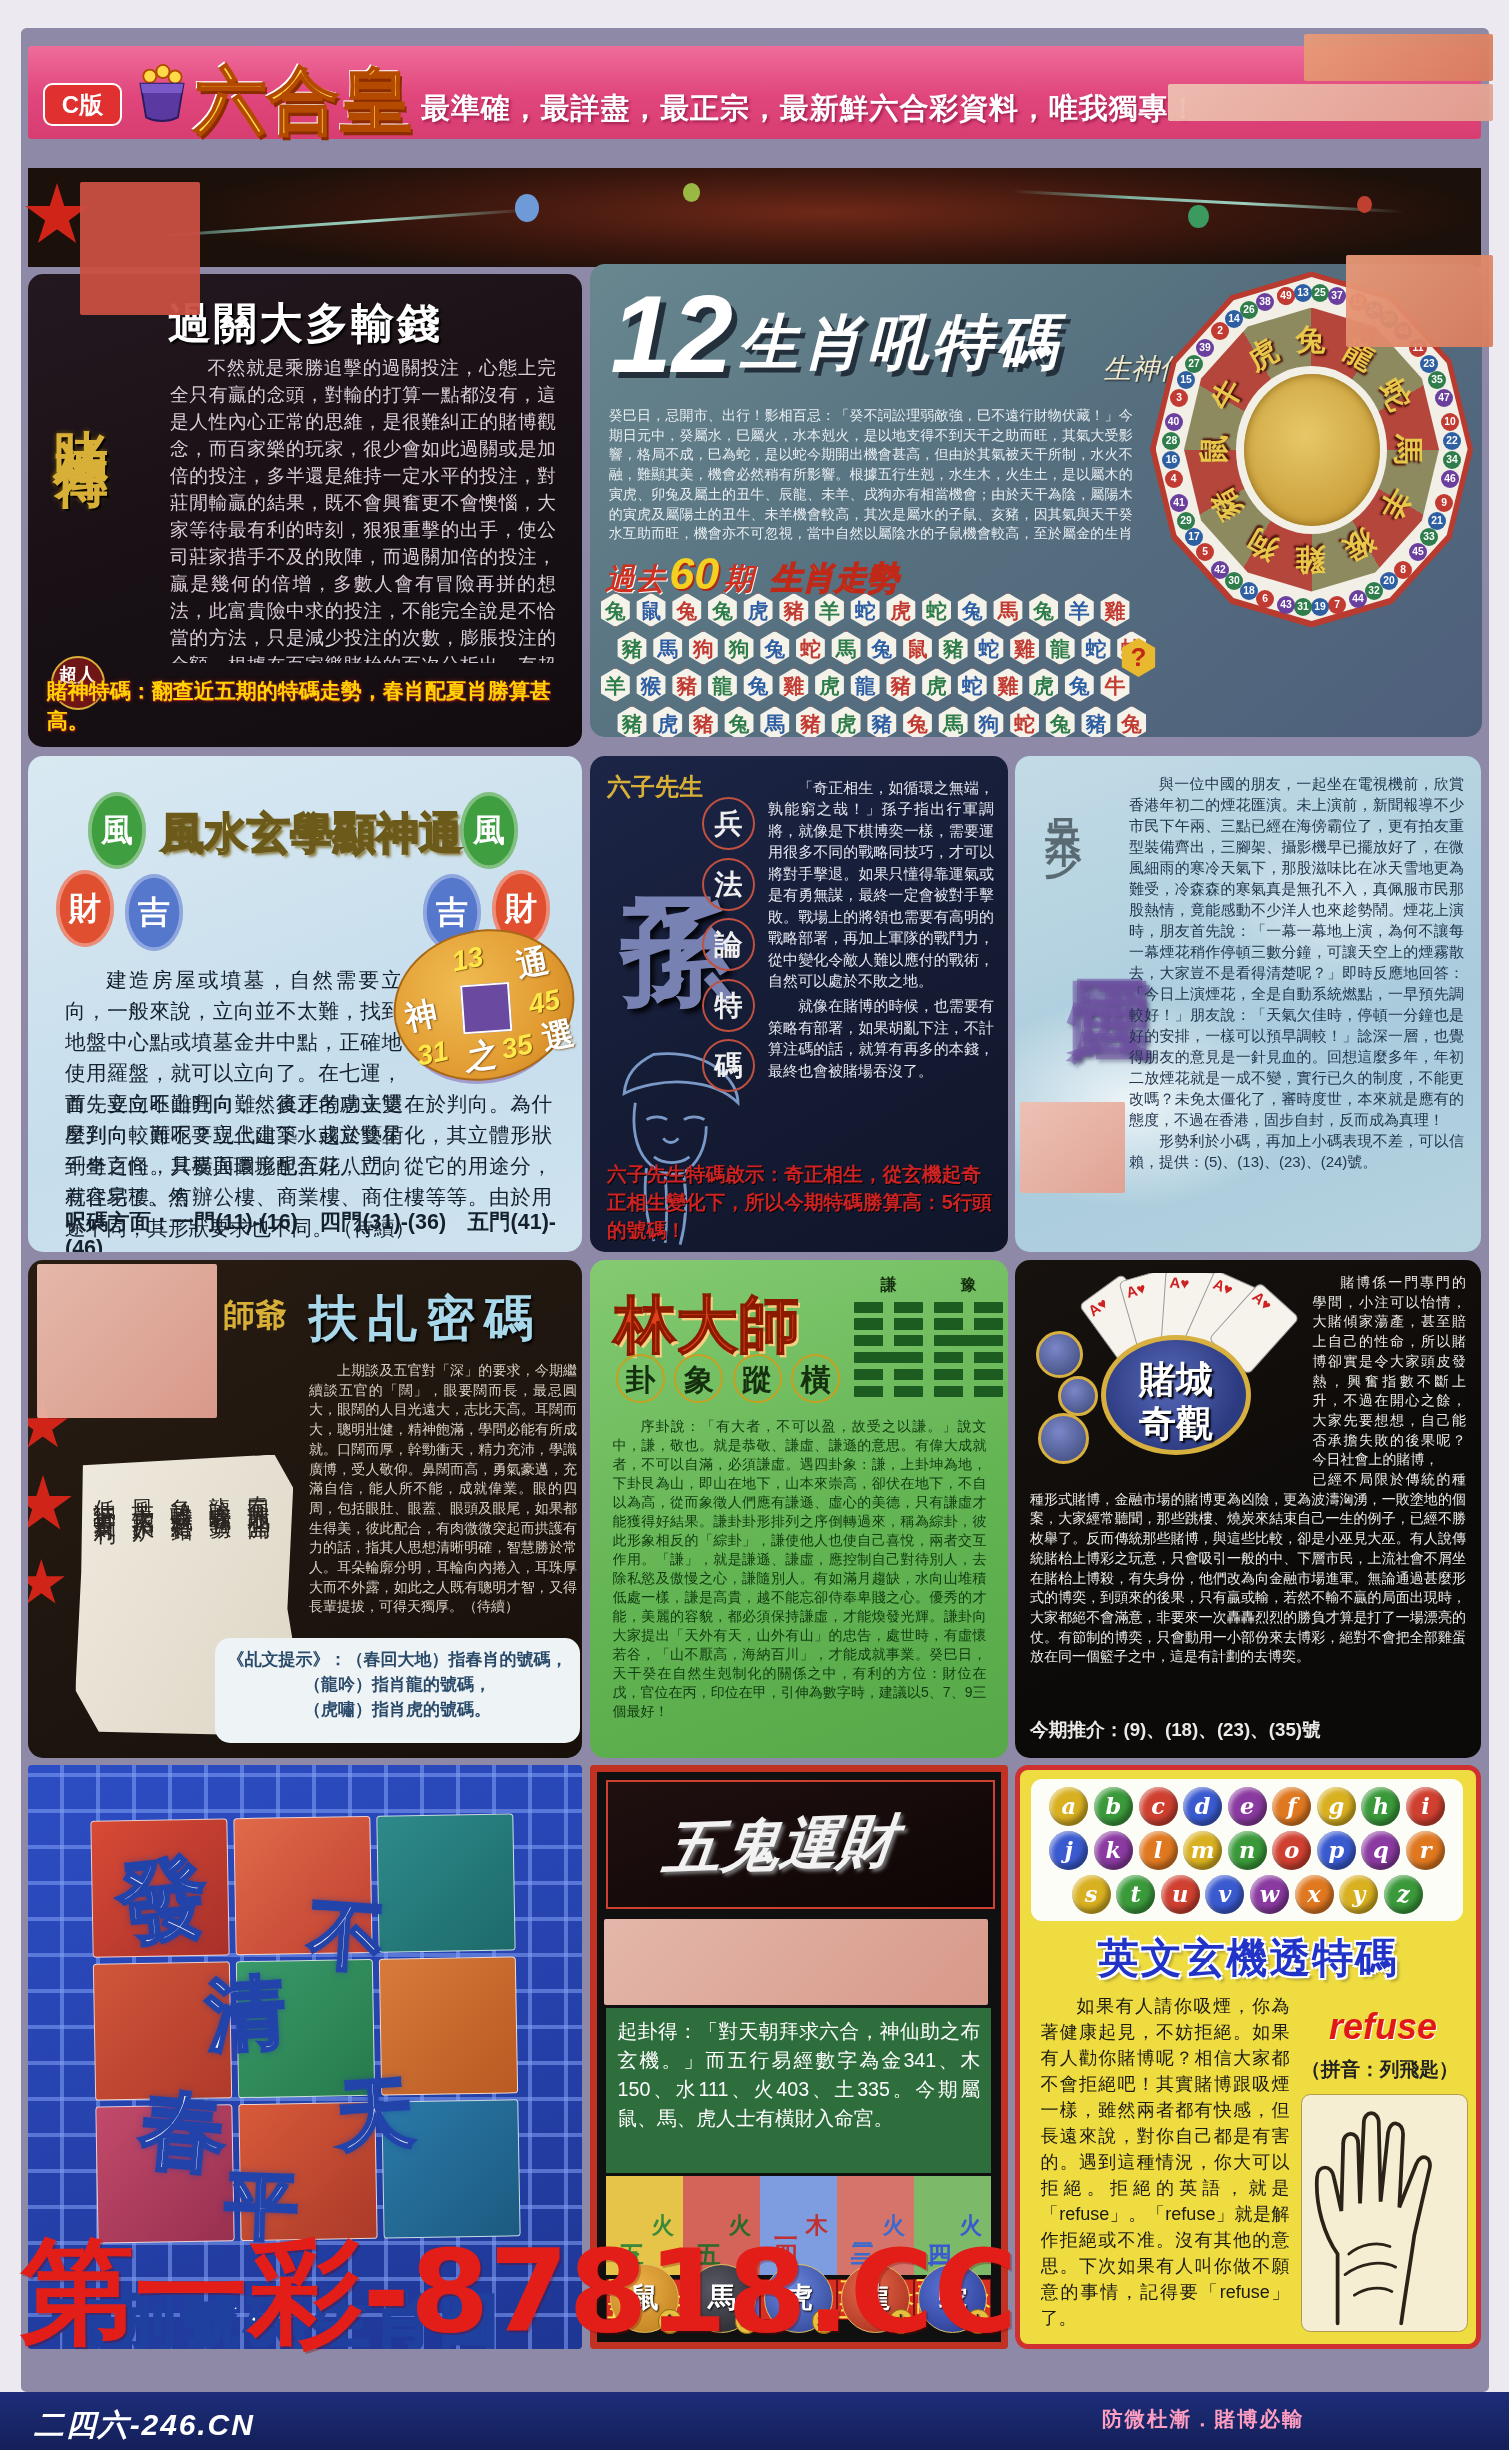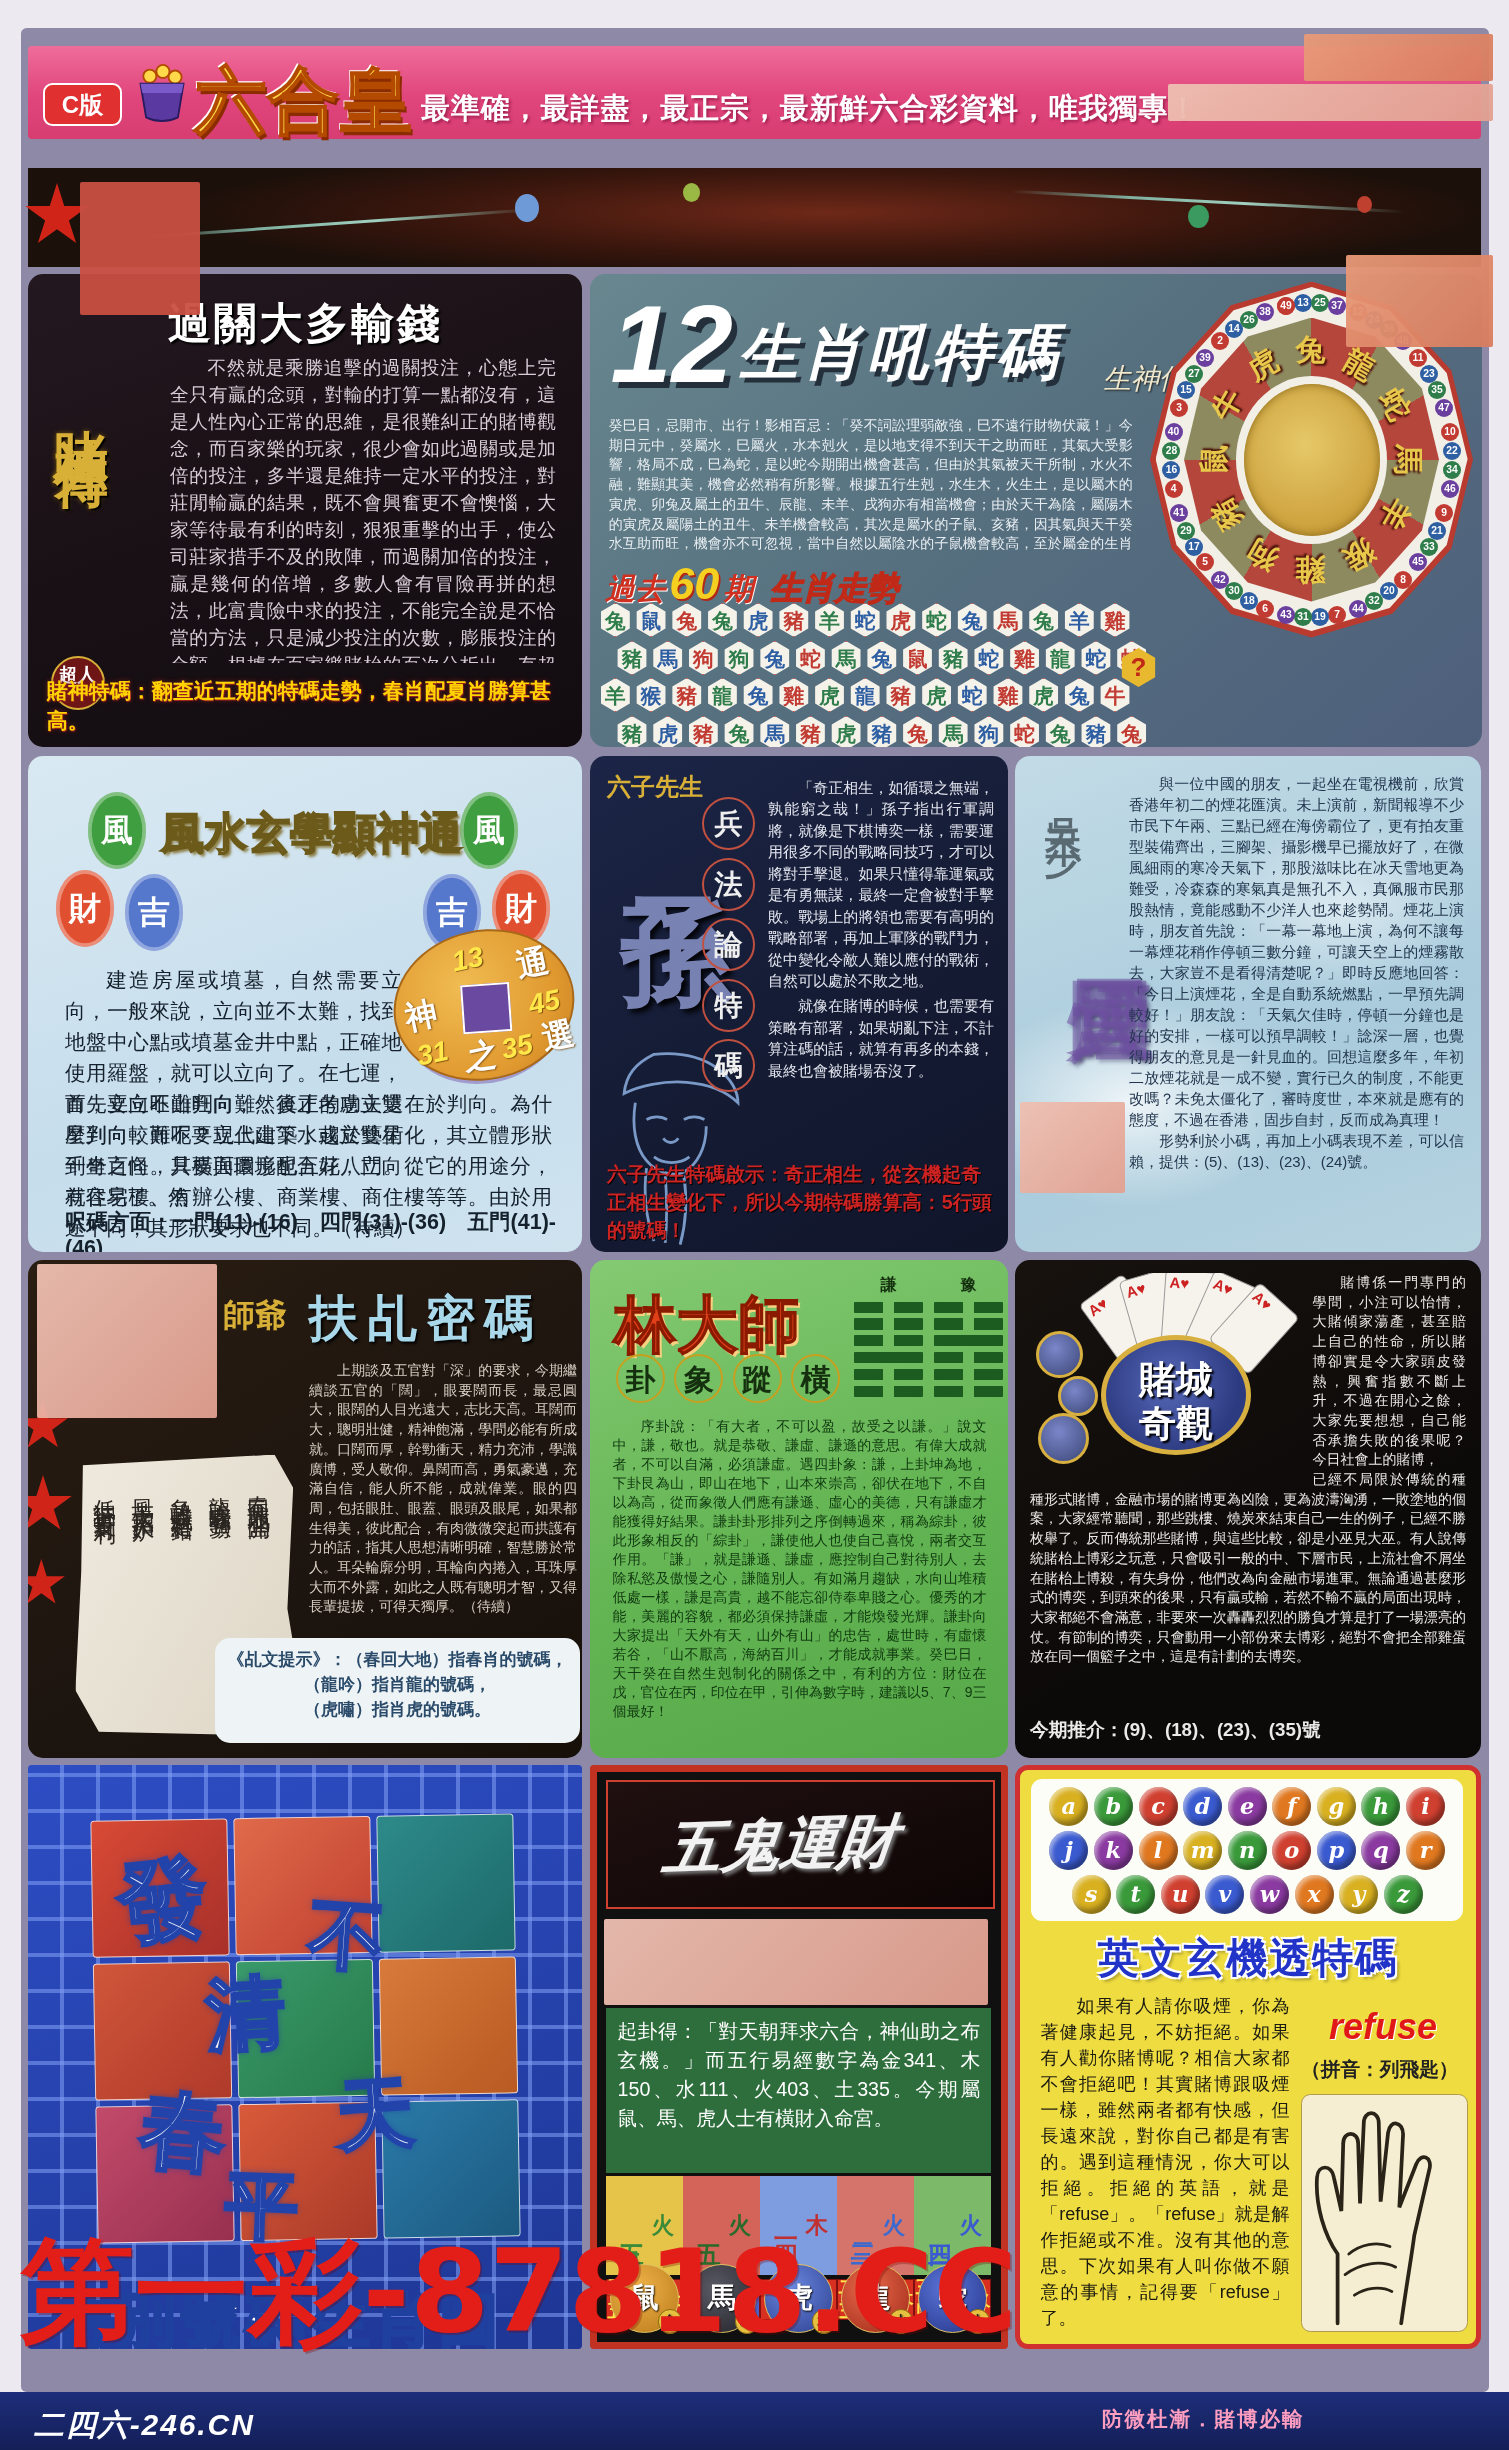--- a/index.html
+++ b/index.html
@@ -25,21 +25,21 @@
   
   .panel{border-radius:15px;overflow:hidden;z-index:2;}
   
   .p-gambler{left:28px;top:274px;width:554px;height:473px;background:linear-gradient(160deg,#241820 0%,#181014 50%,#120c10 100%);}
   .g-side{left:17px;top:112px;font-family:"DejaVu Serif","Liberation Serif",serif;font-size:54px;font-weight:bold;color:#d8b038;writing-mode:vertical-rl;text-shadow:1.9px 1.9px 1.9px #000,0 0 5.6px #7a5a10;letter-spacing:9.4px;}
   .g-badge{left:22.5px;top:382px;width:54px;height:54px;border:2.8px solid #d8b038;border-radius:50%;background:#6e1616;color:#fff;font-size:18.7px;font-weight:bold;text-align:center;line-height:1.2;padding-top:5.6px;box-sizing:border-box;}
   .g-title{left:140px;top:20.6px;font-size:43px;font-weight:bold;color:#fff;letter-spacing:2.8px;text-shadow:1.9px 1.9px 1.9px #000;}
   .g-body{left:142px;top:80px;width:386px;height:309px;font-size:18.7px;line-height:27px;color:#d9cdd9;text-align:justify;text-indent:2em;overflow:hidden;}
   .g-tip{left:18.7px;top:402px;width:517px;font-size:21px;font-weight:bold;color:#ffd400;text-shadow:0.9px 0.9px 0 #a02020,0 0 5.6px #802020;line-height:30px;}
   
-  .p-z12{left:590px;top:274px;width:892px;height:473px;background:linear-gradient(140deg,#68878f 0%,#56707f 45%,#4e5f7c 100%);}
+  .p-z12{left:590px;top:264px;width:892px;height:473px;background:linear-gradient(140deg,#68878f 0%,#56707f 45%,#4e5f7c 100%);}
   .z-num{left:20.6px;top:5.6px;font-size:110px;font-style:italic;font-weight:bold;color:#fff;text-shadow:5.6px 5.6px 0 #23303c;}
   .z-title{left:148px;top:39px;font-size:60px;font-style:italic;font-weight:bold;color:#fff;letter-spacing:4.7px;text-shadow:4.7px 4.7px 0 #23303c;}
   .z-byline{left:513px;top:86px;font-size:28px;color:#efe8cc;font-family:"DejaVu Serif","Liberation Serif",serif;font-style:italic;text-shadow:0.9px 0.9px 1.9px #222;}
   .z-body{left:18.7px;top:142px;width:524px;height:139px;font-size:14px;line-height:19.7px;color:#e8eef2;text-align:justify;overflow:hidden;}
   .z-trend-label{left:15px;top:284px;white-space:nowrap;}
   .z-tl-pre,.z-tl-post{font-size:30px;font-style:italic;font-weight:bold;color:#d03020;text-shadow:0.9px 0.9px 0 #fff;}
   .z-tl-num{font-size:45px;font-style:italic;font-weight:bold;color:#f5d020;text-shadow:1.9px 1.9px 0 #b02818;}
   .z-tl-tail{font-size:32px;font-style:italic;font-weight:bold;color:#f5d020;-webkit-text-stroke:1.4px #c02818;margin-left:13px;}
   .trend-row{left:9.4px;height:36px;display:flex;gap:3.7px;}
   .zball{width:32px;height:34px;background:#f5f2ea;border:1.9px solid #c23b32;clip-path:polygon(50% 0%,95% 25%,95% 75%,50% 100%,5% 75%,5% 25%);font-size:20.6px;font-weight:bold;font-family:"DejaVu Serif","Liberation Serif",serif;text-align:center;line-height:34px;box-sizing:border-box;}

